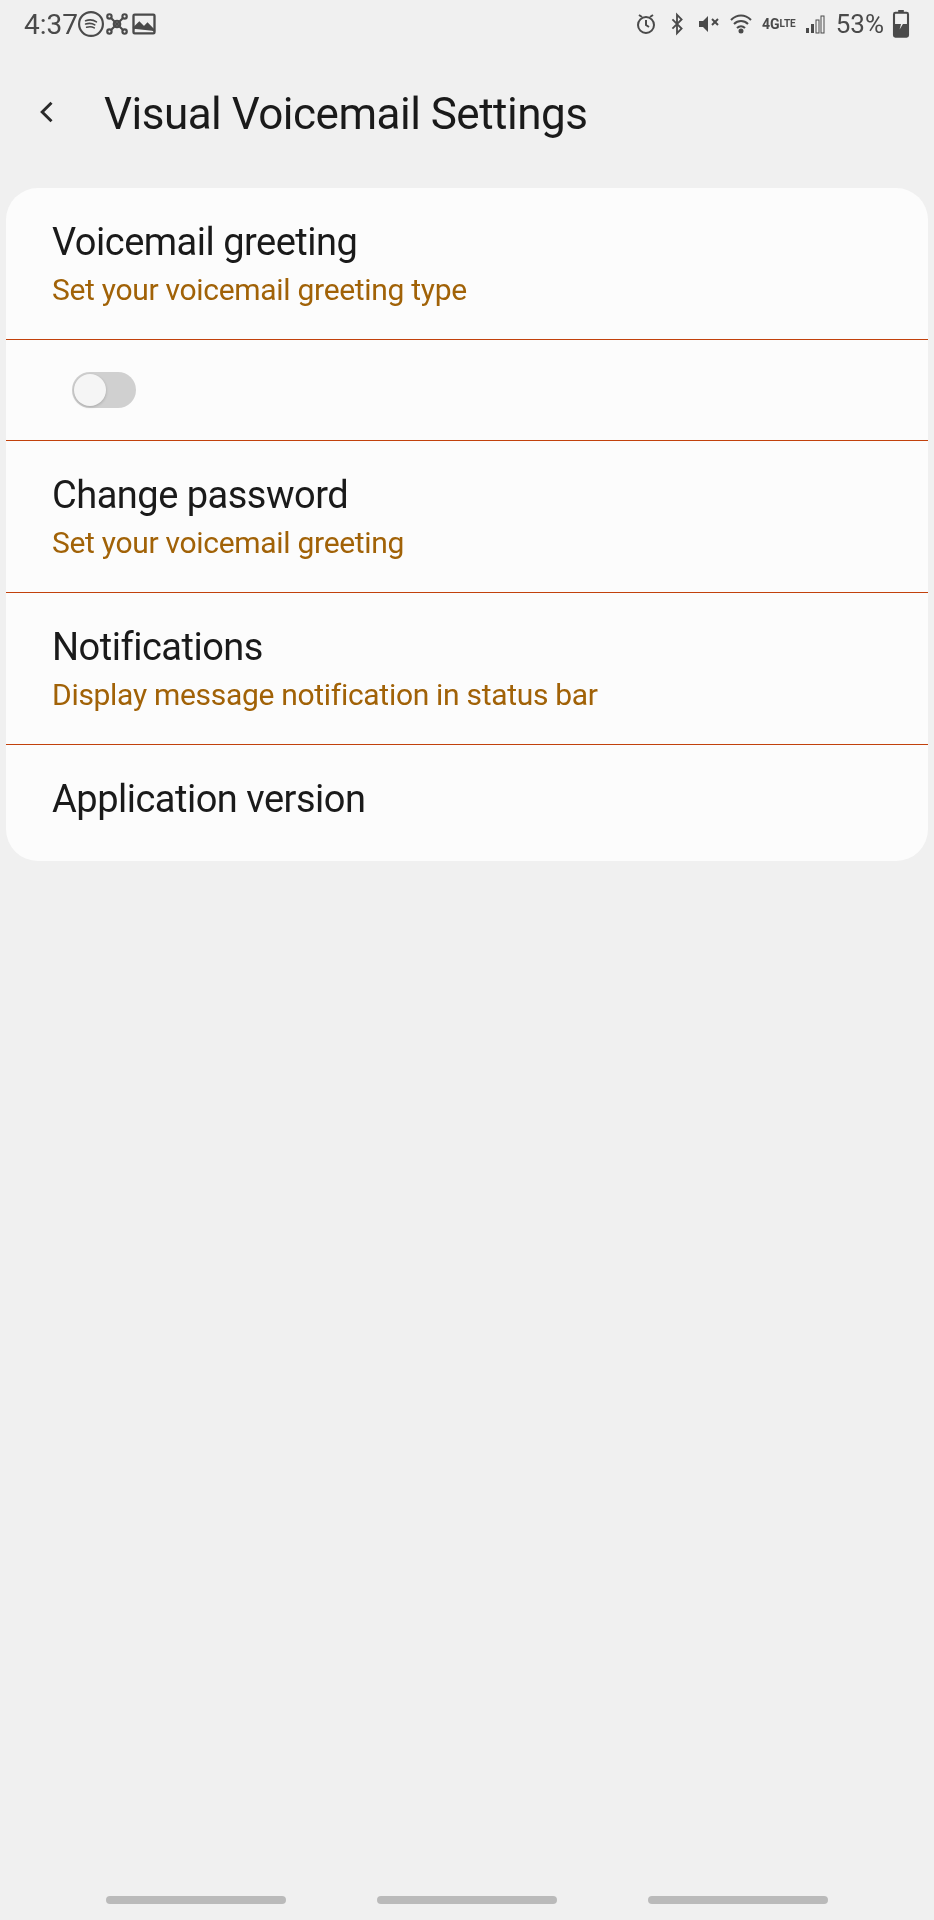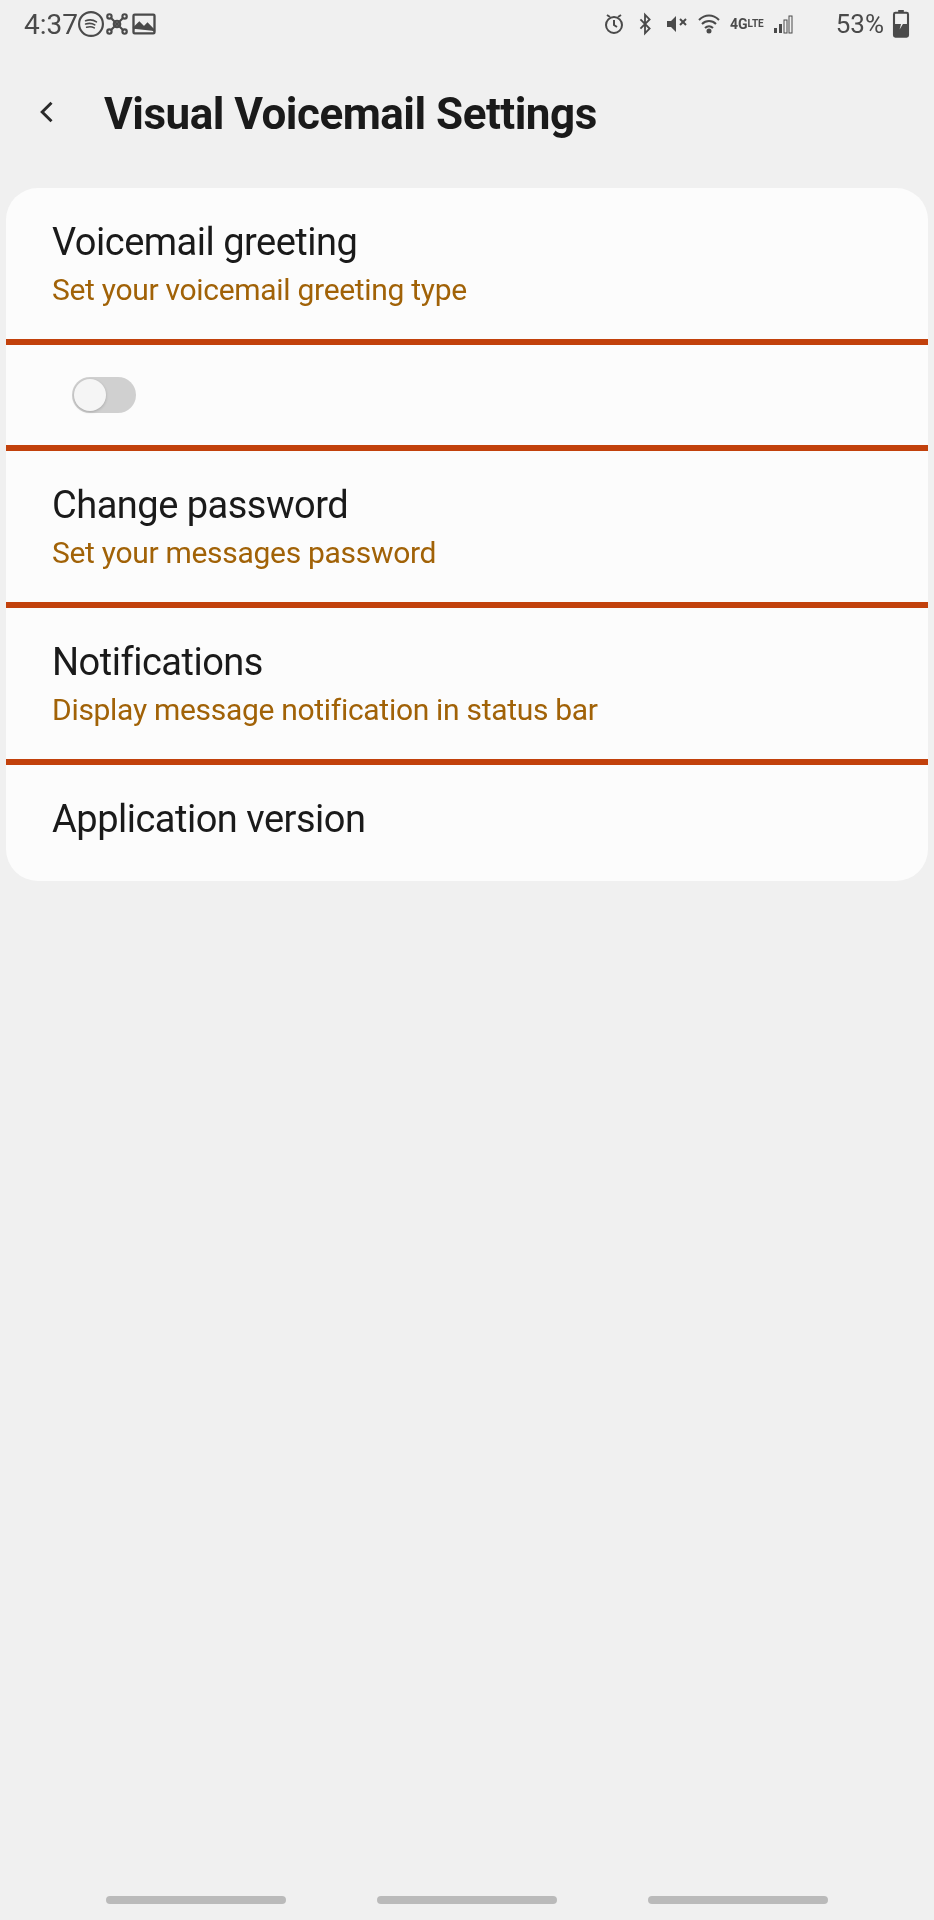--- a/index.html
+++ b/index.html
@@ -43,56 +43,55 @@
     
     .status-icon {
       display: inline-flex;
       align-items: center;
       justify-content: center;
     }
     
     .battery-text {
       font-size: 26px;
       font-weight: 400;
-      margin-left: 32px;
     }
     
     .header {
       display: flex;
       align-items: center;
       padding: 40px 24px 24px 24px;
       gap: 32px;
     }
     
     .back-button {
       width: 48px;
       height: 48px;
       display: flex;
       align-items: center;
       justify-content: center;
       cursor: pointer;
     }
     
     .page-title {
       font-size: 44px;
-      font-weight: 700;
+      font-weight: 400;
       color: #1a1a1a;
       letter-spacing: -0.5px;
     }
     
     .settings-card {
       background: #fcfcfc;
       margin: 24px 6px 0 6px;
       border-radius: 32px;
       overflow: hidden;
     }
     
     .setting-item {
       padding: 32px 46px;
-      border-bottom: 6px solid #c2410c;
+      border-bottom: 1px solid #c2410c;
       display: flex;
       justify-content: space-between;
       align-items: center;
       cursor: pointer;
     }
     
     .setting-item:last-child {
       border-bottom: none;
     }
     
@@ -257,21 +256,21 @@
 
   <div class="setting-item">
     <div class="toggle-switch">
       <div class="toggle-knob"></div>
     </div>
   </div>
 
   <div class="setting-item">
     <div class="setting-text">
       <div class="setting-title">Change password</div>
-      <div class="setting-subtitle">Set your messages password</div>
+      <div class="setting-subtitle">Set your voicemail greeting</div>
     </div>
   </div>
 
   <div class="setting-item">
     <div class="setting-text">
       <div class="setting-title">Notifications</div>
       <div class="setting-subtitle">Display message notification in status bar</div>
     </div>
   </div>
 

